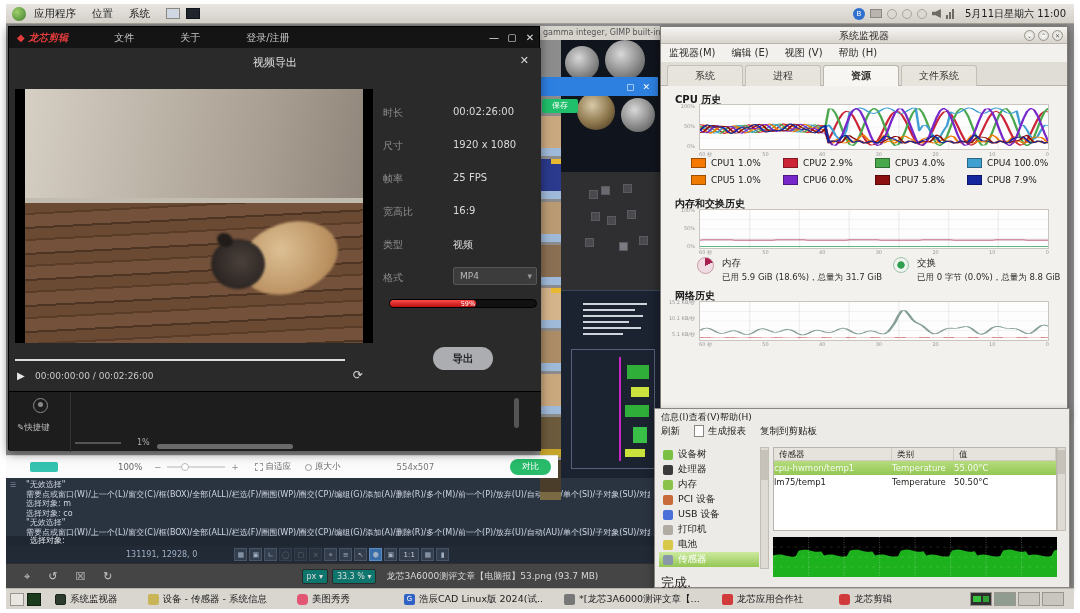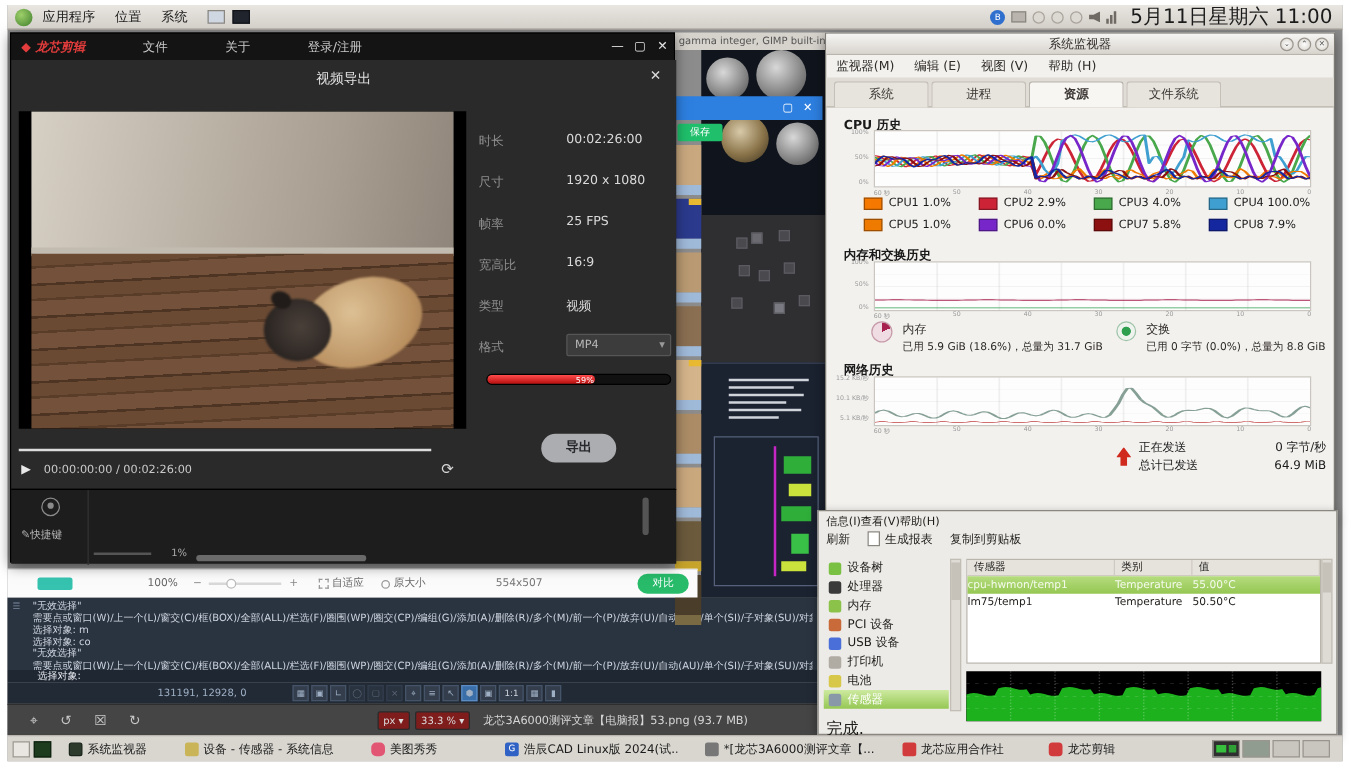--- a/index.html
+++ b/index.html
@@ -18,21 +18,21 @@
 .ws .cell{width:22px;height:14px;background:#c9c6c0;border:1px solid #9a968f}
 
 #gimpTitleFrag{left:540px;top:26px;width:124px;height:14px;background:#d6d2cc;font-size:8px;color:#555;line-height:14px;z-index:4;padding-left:3px}
 #cadConsole{left:6px;top:478px;width:648px;height:58px;background:#2a3340;z-index:3;font-size:8px;line-height:9.6px;color:#cdd5e0;padding:2px 4px 0 20px}
 #cadConsole .gut{position:absolute;left:4px;top:3px;color:#7c8aa0;font-size:7px}
 #cadPrompt{left:6px;top:536px;width:648px;height:10px;background:#1f2733;color:#e6e9ee;font-size:8px;line-height:10px;padding-left:24px;z-index:3}
 #cadStatus{left:6px;top:546px;width:648px;height:17px;background:#222a36;z-index:3;display:flex;align-items:center;color:#9fb0c4;font-size:8px}
 .cad-ic{width:13px;height:13px;background:#333d4c;border:1px solid #46546a;margin:0 1px;display:flex;align-items:center;justify-content:center;color:#9fb0c4;font-size:7px}
 #gimpBar{left:6px;top:563px;width:648px;height:25px;background:#454545;border-top:1px solid #2e2e2e;z-index:3;display:flex;align-items:center;color:#d6d6d6;font-size:9px}
 .gi{color:#c9c9c9;font-size:11px;margin:0 9px}
-.gdrop{background:#7f1d1d;border:1px solid #2a2a2a;color:#ddd;font-size:8px;padding:2px 4px;margin-right:4px;border-radius:2px}
+.gdrop{background:#0f766e;border:1px solid #2a2a2a;color:#ddd;font-size:8px;padding:2px 4px;margin-right:4px;border-radius:2px}
 
 #meituBar{left:6px;top:455px;width:552px;height:23px;background:#fbfbfb;border-top:1px solid #e4e4e4;z-index:8;display:flex;align-items:center;font-size:8.5px;color:#666}
 #meituTitle{left:540px;top:77px;width:118px;height:19px;background:#2d7fe0;z-index:8;color:#fff;font-size:9px;display:flex;align-items:center;justify-content:flex-end;gap:8px;padding-right:8px}
 #meituSave{left:542px;top:99px;width:36px;height:14px;background:#1fbf6b;border-radius:2px;color:#fff;font-size:8px;text-align:center;line-height:14px;z-index:8}
 #thumbCol{left:540px;top:116px;width:21px;height:414px;z-index:8;display:flex;flex-direction:column;gap:3px}
 .thumb{width:21px;height:40px;position:relative}
 .thumb .img{width:100%;height:32px}
 .thumb .lab{width:100%;height:8px;background:#9fb9d8}
 .thumb .tag{position:absolute;right:0;top:0;width:10px;height:5px;background:#e8b931}
 #backdrop{left:561px;top:40px;width:100px;height:438px;background:#10141c;z-index:2;overflow:hidden}
@@ -497,27 +497,20 @@
       </div>
     <div class="xlabels" style="top:314px">
         <span>60 秒</span>
         <span>50</span>
         <span>40</span>
         <span>30</span>
         <span>20</span>
         <span>10</span>
         <span>0</span>
       </div>
-    <div class="netLeg" style="left:232px;top:324px">
-      <div class="arrowUp" style="grid-row:span 2"></div>
-      <div>正在发送</div>
-      <div class="netVal">0 字节/秒</div>
-      <div>总计已发送</div>
-      <div class="netVal">64.9 MiB</div>
-    </div>
   </div>
 
   <div class="ab" id="sensors">
     <div id="snMenus">
       <span>信息(I)</span>
       <span>查看(V)</span>
       <span>帮助(H)</span>
     </div>
     <div id="snTools">
       <span class="snTool">
@@ -618,21 +611,21 @@
       <span style="width:12px;height:9px;background:#b9b5ae;border:1px solid #8a8781"></span>
       <span style="width:10px;height:10px;border-radius:50%;border:1.5px solid #a9a49c;background:#dcd8d2"></span>
       <span style="width:10px;height:10px;border-radius:50%;border:1.5px solid #a9a49c;background:#dcd8d2"></span>
       <span style="width:10px;height:10px;border-radius:50%;border:1.5px solid #a9a49c;background:#dcd8d2"></span>
       <span style="width:9px;height:9px;background:#6f6a63;clip-path:polygon(0 30%,40% 30%,100% 0,100% 100%,40% 70%,0 70%)"></span>
       <span style="display:inline-flex;align-items:flex-end;gap:1px">
           <i style="width:2px;height:4px;background:#6f6a63"></i>
           <i style="width:2px;height:7px;background:#6f6a63"></i>
           <i style="width:2px;height:10px;background:#6f6a63"></i>
         </span>
-      <span style="font-size:16px;margin:0 8px 0 6px">5月11日星期六 11:00</span>
+      <span style="font-size:10px;margin:0 8px 0 6px">5月11日星期六 11:00</span>
     </span>
   </div>
 
   <div class="ab" id="taskbar">
     <span style="width:14px;height:13px;background:#e9e6e1;border:1px solid #9a968f;margin-left:4px"></span>
     <span style="width:14px;height:13px;background:#1d3b1d;border:1px solid #0f230f;margin-left:3px;margin-right:8px"></span>
     <div class="tb-item">
         <span class="tb-ico" style="background:#2d3b2d;border:1px solid #1a241a"></span>
         <span class="tx">系统监视器</span>
       </div>

